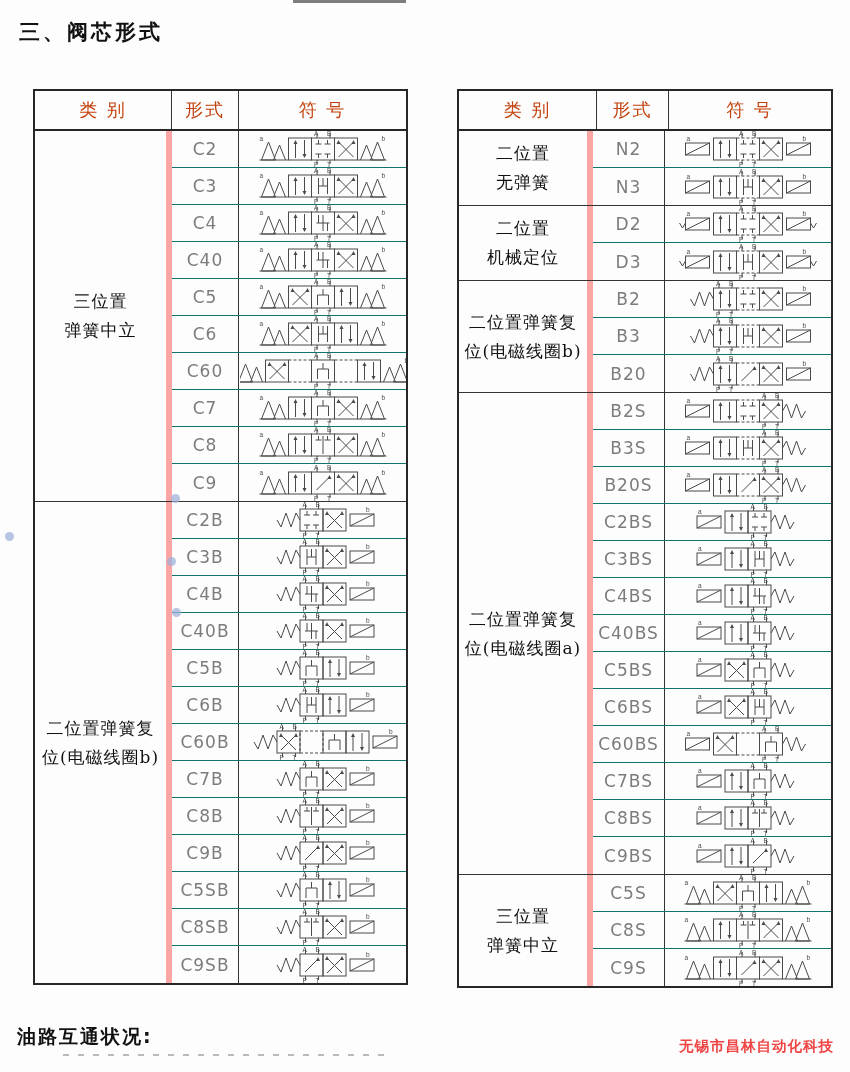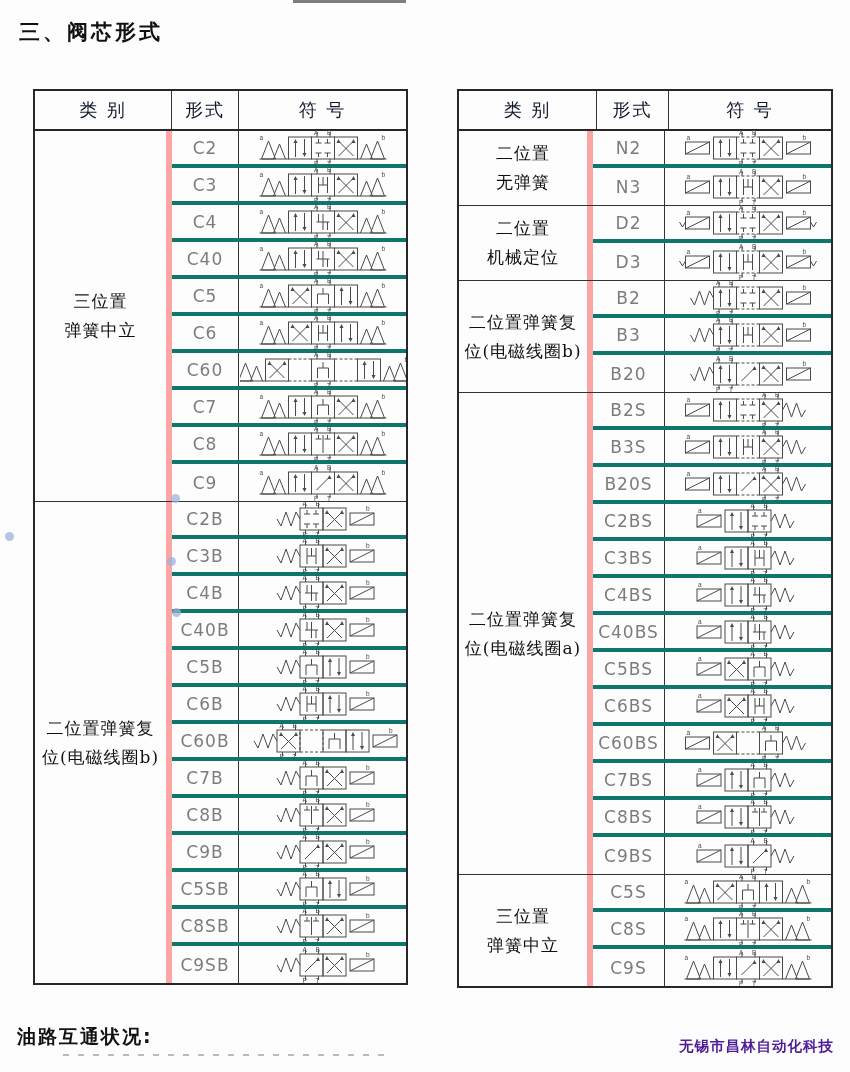--- a/index.html
+++ b/index.html
@@ -13,54 +13,54 @@
   .page-title{
     position:absolute;left:13px;top:12px;margin:6px;
     font-size:21px;font-weight:bold;letter-spacing:3px;color:#111;
     font-family:"DejaVu Sans",sans-serif;
   }
   
   .vtable{position:absolute;top:89px;border:2px solid #272727;background:transparent;box-sizing:border-box;}
   .tL{left:33px;width:375px;}
   .tR{left:457px;width:376px;}
   .thead{display:flex;height:38px;border-bottom:2px solid #272727;
-    font-family:"DejaVu Serif",serif;font-size:18px;color:#0f172a;}
+    font-family:"DejaVu Serif",serif;font-size:18px;color:#c2410c;}
   .th{display:flex;align-items:center;justify-content:center;box-sizing:border-box;letter-spacing:2px;}
   .th-cat,.th-form{border-right:1px solid #333;}
   .tL .th-cat,.tL .gcat{width:137px;}
   .tL .th-form,.tL .fcell{width:67px;}
   .tR .th-cat,.tR .gcat{width:138px;}
   .tR .th-form,.tR .fcell{width:72px;}
   .th-sym{flex:1;}
   .group{display:flex;border-bottom:1px solid #333;}
   .group:last-child{border-bottom:none;}
   .gcat{display:flex;align-items:center;justify-content:center;text-align:center;
     border-right:6px solid #fca5a5;box-sizing:border-box;
     font-family:"DejaVu Serif",serif;font-size:17px;color:#111;
     white-space:pre-line;line-height:1.7;letter-spacing:1px;}
   .grows{flex:1;display:flex;flex-direction:column;}
-  .row{display:flex;height:37px;border-bottom:4px solid #0f766e;box-sizing:border-box;}
+  .row{display:flex;height:37px;border-bottom:1px solid #0f766e;box-sizing:border-box;}
   .row:last-child{border-bottom:none;}
   .fcell{display:flex;align-items:center;justify-content:center;border-right:1px solid #333;
     box-sizing:border-box;color:#7c7c7c;font-size:17px;
     font-family:"DejaVu Sans",sans-serif;letter-spacing:1px;}
   .scell{flex:1;display:flex;align-items:center;justify-content:center;}
   
   .watermark{position:absolute;left:0;top:0;width:850px;height:1072px;pointer-events:none;}
   .wm-line{position:absolute;left:26px;white-space:nowrap;
     font-family:"DejaVu Serif",serif;font-size:62px;font-weight:normal;
     letter-spacing:7px;opacity:.8;}
   .wm-tel{top:428px;}
   .wm-fax{top:540px;}
   .dot{position:absolute;width:9px;height:9px;border-radius:50%;opacity:.75;}
   
   .footer-left{position:absolute;left:17px;top:1024px;font-size:19px;font-weight:bold;
     letter-spacing:2px;color:#111;font-family:"DejaVu Sans",sans-serif;}
   .footer-right{position:absolute;right:16px;top:1037px;font-size:14.5px;font-weight:bold;
-    color:#4c1d95;letter-spacing:1px;font-family:"DejaVu Sans",sans-serif;}
+    color:#ef4444;letter-spacing:1px;font-family:"DejaVu Sans",sans-serif;}
   .bottom-artifact{position:absolute;left:63px;top:1054px;width:330px;height:2px;opacity:.45;
     background:repeating-linear-gradient(90deg,#666 0 6px,transparent 6px 15px);}
 </style>
 </head>
 <body>
 
 <div class="top-sliver"></div>
 
 <h1 class="page-title">三、阀芯形式</h1>
 

